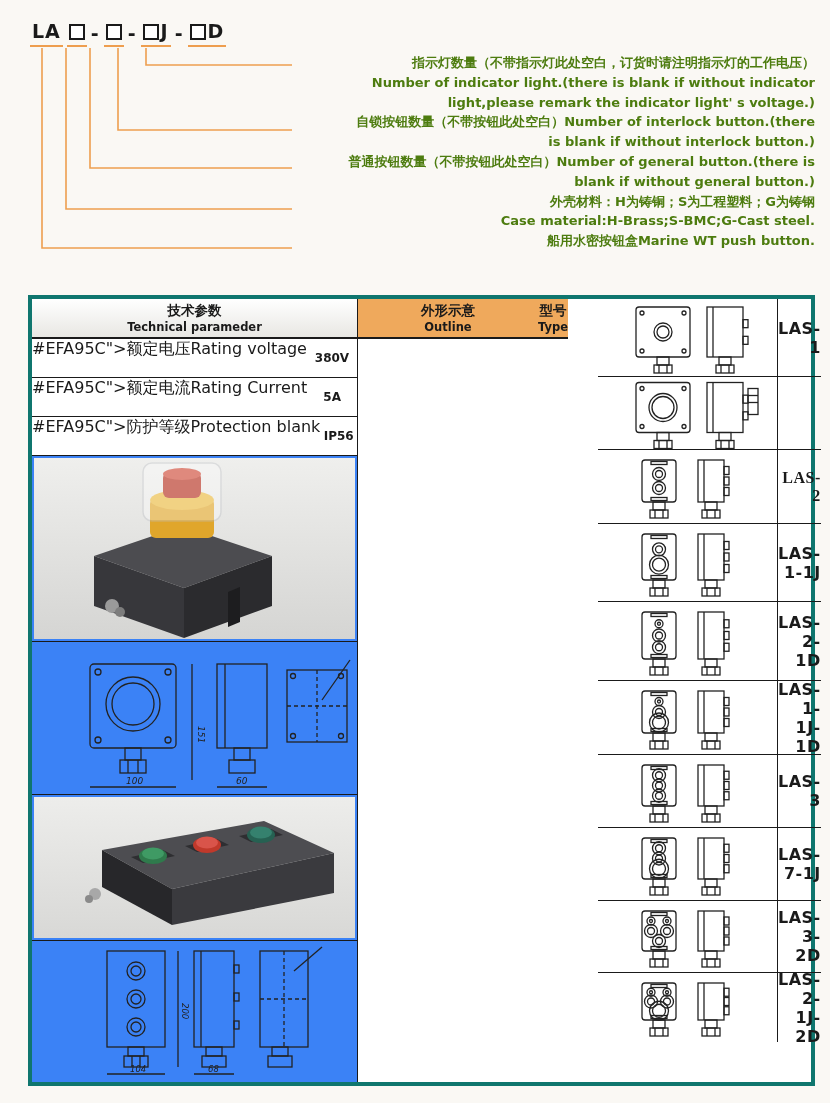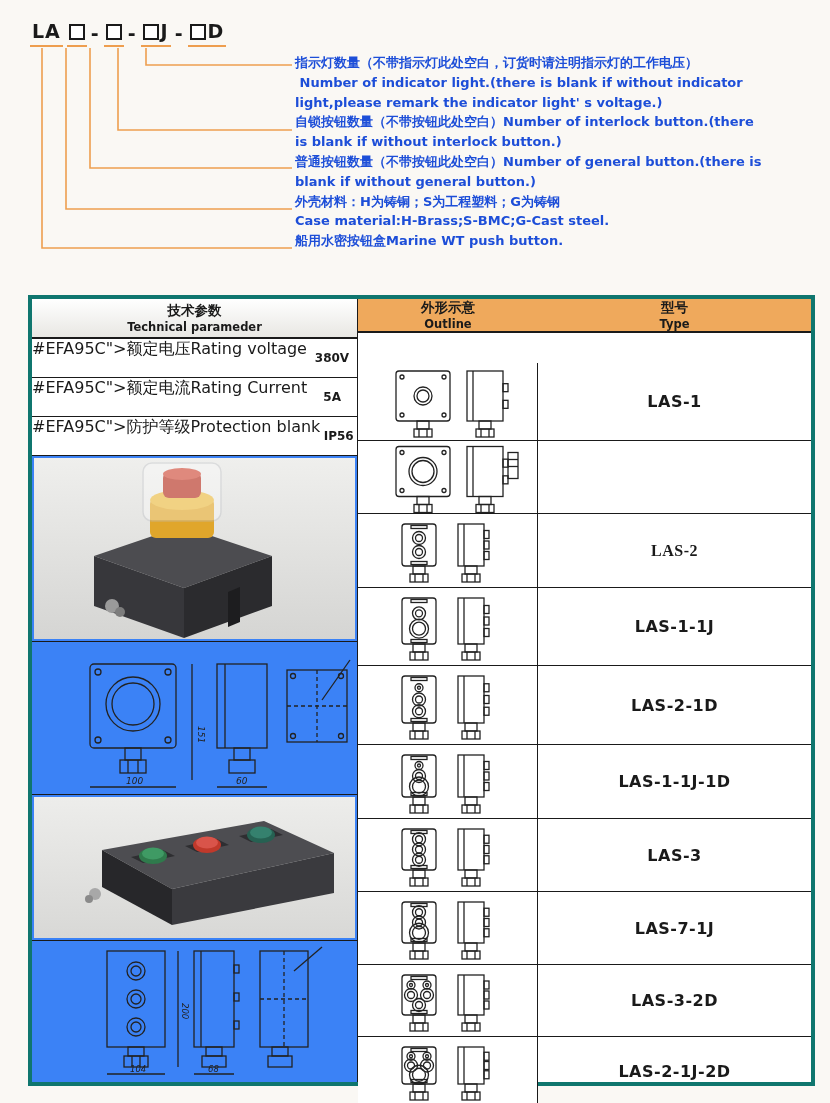--- a/index.html
+++ b/index.html
@@ -4,48 +4,48 @@
 <style>
   html,body{margin:0;padding:0;}
   body{
     width:830px;height:1103px;
     background:#faf8f4;
     font-family:"DejaVu Sans","Liberation Sans",sans-serif;
     color:#1a1a1a;
     position:relative;
     overflow:hidden;
   }
-  .page{position:absolute;inset:0;}
+  .page{position:absolute;inset:0;text-align:right;}
 
   
   .top-diagram{position:absolute;left:0;top:0;width:830px;height:290px;}
   .code-row{
     position:absolute;left:30px;top:20px;
     display:flex;align-items:flex-end;gap:4px;
     font-weight:bold;font-size:19px;letter-spacing:1px;
   }
   .code-seg{border-bottom:2px solid #ee9e4f;padding:0 2px 3px 2px;display:flex;align-items:flex-end;gap:2px;}
   .code-dash{padding:0 0 3px 0;font-weight:bold;}
   .code-box{width:12px;height:12px;border:2px solid #1a1a1a;display:inline-block;margin-bottom:2px;background:#fff;}
   .leader-svg{position:absolute;left:0;top:0;}
   .desc-block{
     position:absolute;left:295px;top:53px;width:520px;
     font-size:13px;line-height:19.8px;font-weight:600;
-    white-space:pre;color:#1d4ed8;
+    white-space:pre;color:#4d7c0f;
   }
   .desc-line{height:19.8px;}
 
   
   .spec-table{
     position:absolute;left:28px;top:295px;width:779px;height:783px;
     border:4px solid #0f766e;box-sizing:content-box;background:#fff;
     display:flex;
   }
   .col-left{width:325px;border-right:1px solid #1a1a1a;display:flex;flex-direction:column;}
-  .col-right{width:454px;display:flex;flex-direction:column;gap:30px;}
+  .col-right{width:454px;display:flex;flex-direction:row;gap:30px;}
 
   .hdr{box-sizing:border-box;height:40px;border-bottom:2px solid #1a1a1a;
        display:flex;flex-direction:column;align-items:center;justify-content:center;}
   .hdr-left{background:linear-gradient(180deg,#ffffff, #e8e7e3);}
   .hdr-right{flex-direction:row;padding:0;}
   .hdr-group{display:flex;flex-direction:column;align-items:center;justify-content:center;height:100%;}
   .hdr-cn{font-size:13.5px;font-weight:bold;}
   .hdr-en{font-size:11.5px;font-weight:bold;}
 
   .param-row{box-sizing:border-box;height:39px;display:flex;border-bottom:1px solid #1a1a1a;}

